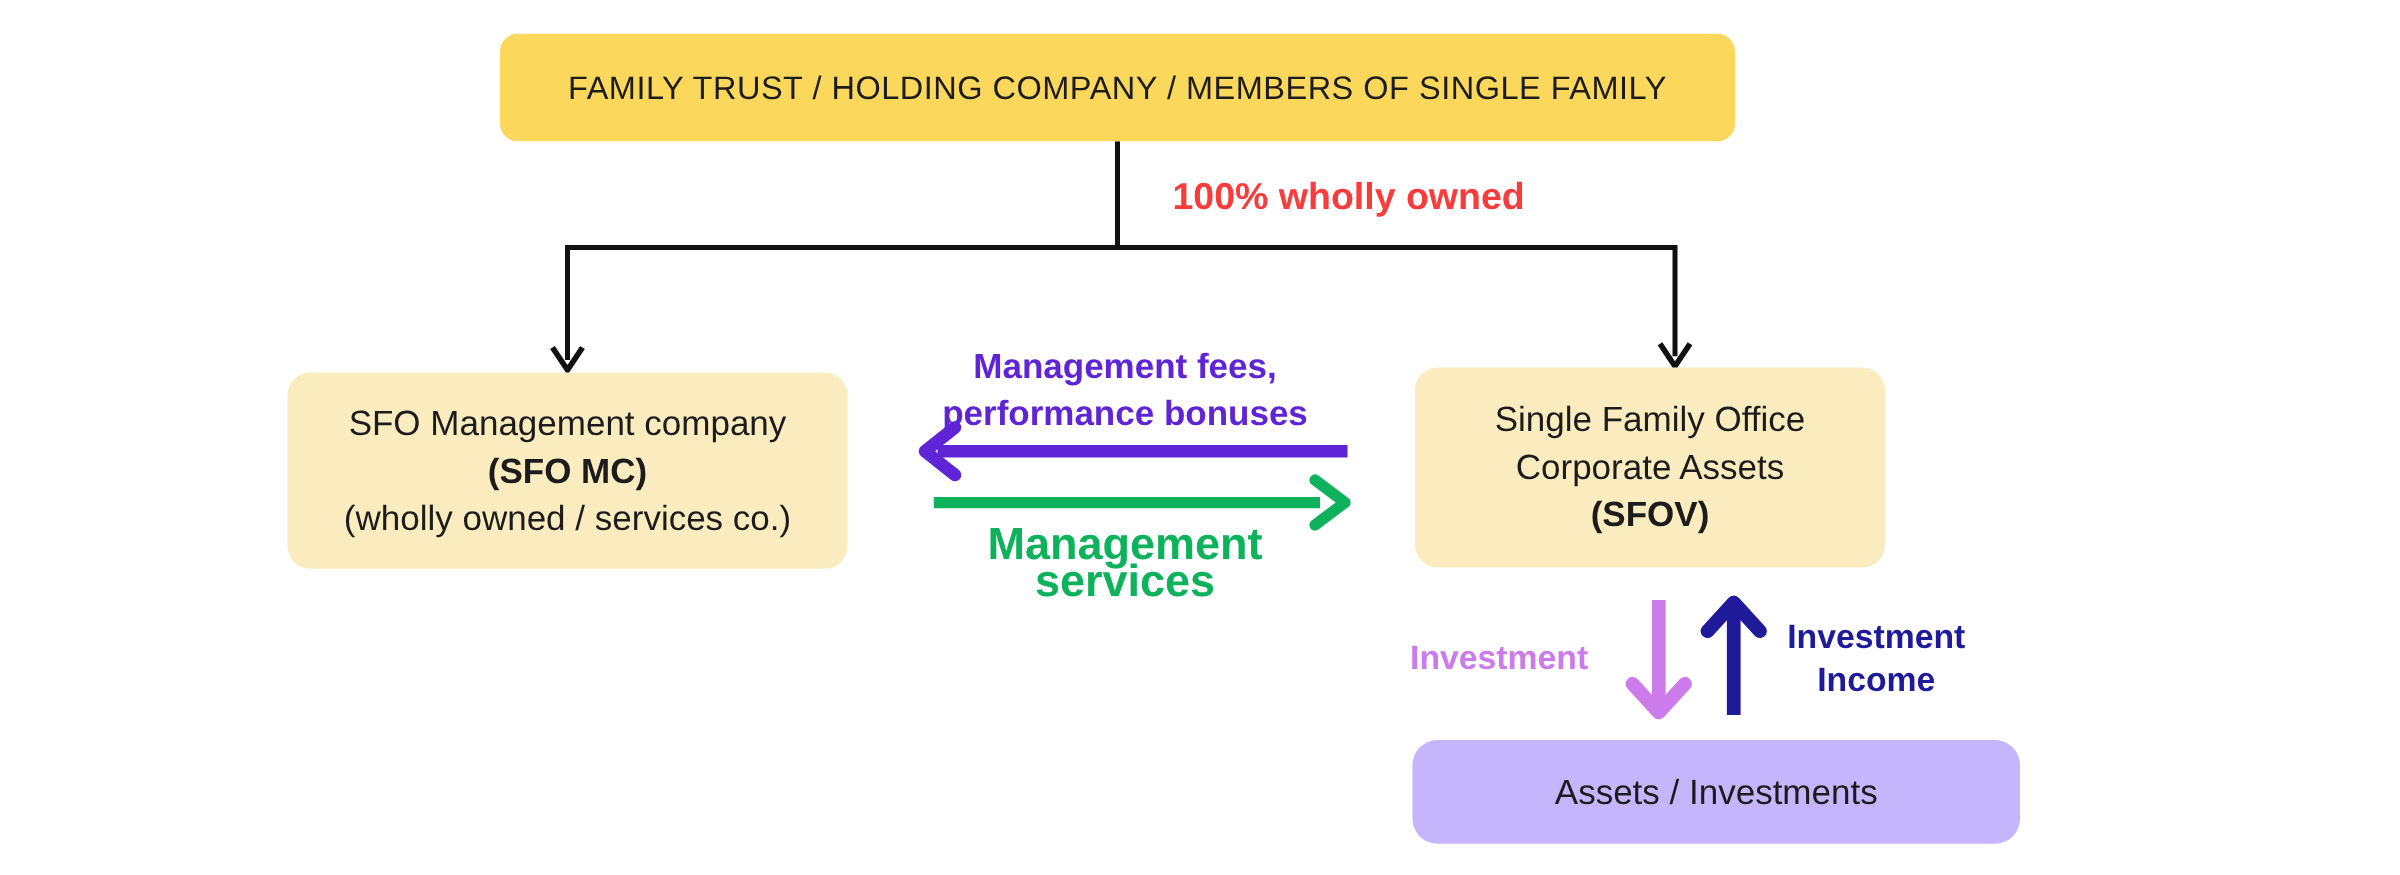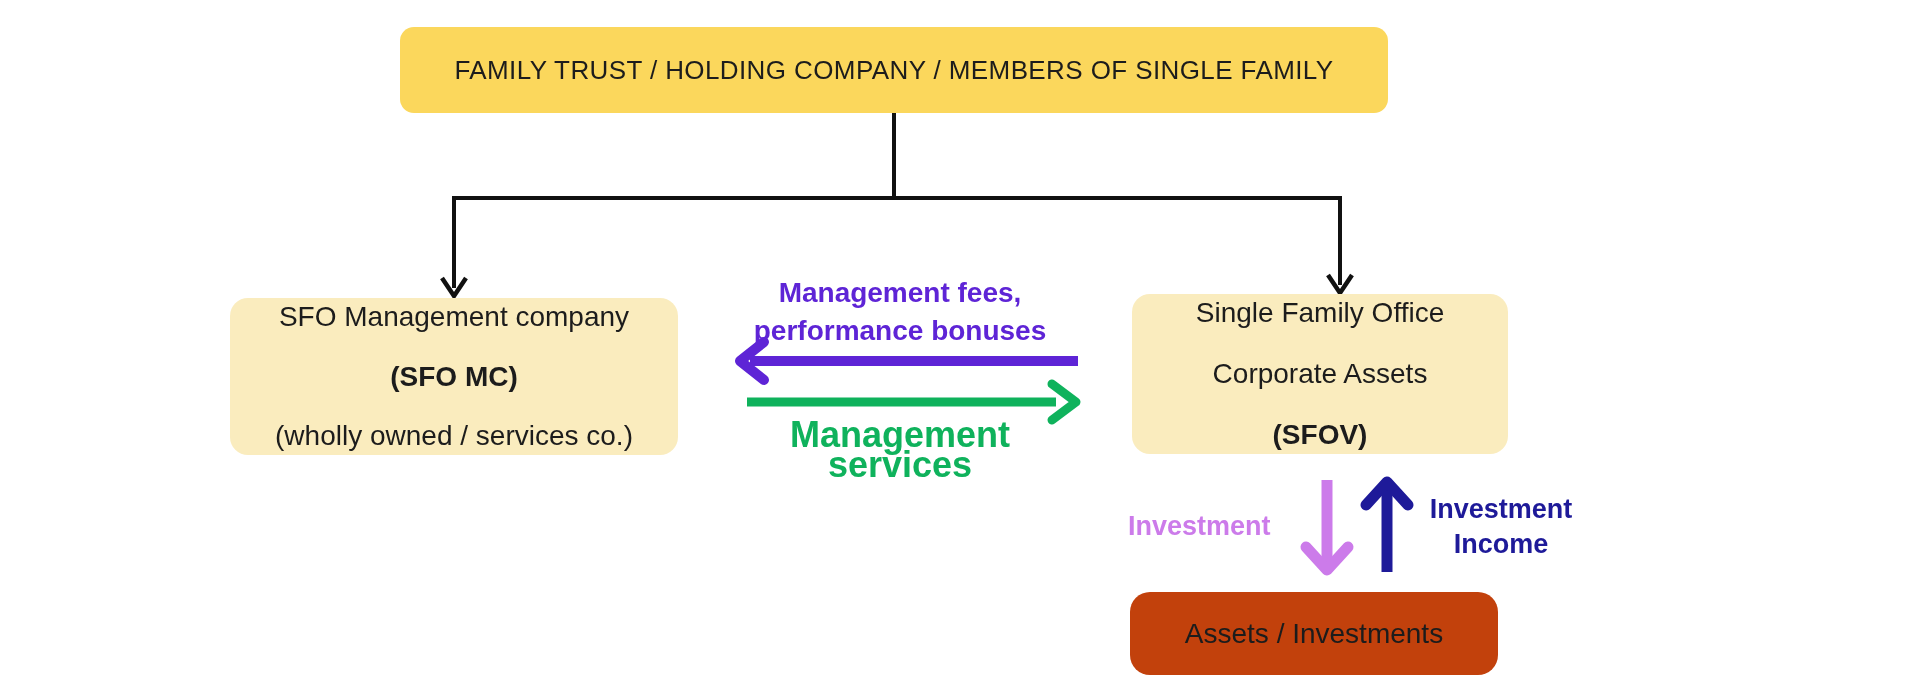--- a/index.html
+++ b/index.html
@@ -37,34 +37,33 @@
     background: #FBD75C;
     border-radius: 14px;
     font-size: 26px;
     letter-spacing: 0.4px;
   }
   .box-entity {
     background: #FAECBE;
     border-radius: 18px;
     font-size: 28px;
     line-height: 38px;
-    justify-content: space-between;
   }
   .box-left {
     left: 230px; top: 298px;
     width: 448px; height: 157px;
   }
   .box-right {
     left: 1132px; top: 294px;
     width: 376px; height: 160px;
   }
   .box-assets {
     left: 1130px; top: 592px;
-    width: 368px; height: 83px;
-    background: #c2410c;
+    width: 486px; height: 83px;
+    background: #c4b5fd;
     border-radius: 20px;
     font-size: 28px;
   }
   .bold { font-weight: 700; }
   .flow-label {
     position: absolute;
     font-weight: 700;
     white-space: pre-line;
     text-align: center;
   }
@@ -127,20 +126,21 @@
     <polyline points="1306,547 1327,570 1348,547" fill="none" stroke-width="11" stroke-linecap="round" stroke-linejoin="round" stroke="#CC7BEA"></polyline>
 
     <line x1="1387" y1="572" x2="1387" y2="488" stroke-width="11" stroke="#1E1A99"></line>
     <polyline points="1366,505 1387,482 1408,505" fill="none" stroke-width="11" stroke-linecap="round" stroke-linejoin="round" stroke="#1E1A99"></polyline>
   </svg>
 
   <div class="box box-top">
     <span>FAMILY TRUST / HOLDING COMPANY / MEMBERS OF SINGLE FAMILY</span>
   </div>
 
+  <div class="flow-label label-ownership">100% wholly owned</div>
 
   <div class="box box-entity box-left">
     <span>SFO Management company</span>
     <span class="bold">(SFO MC)</span>
     <span>(wholly owned / services co.)</span>
   </div>
 
   <div class="box box-entity box-right">
     <span>Single Family Office</span>
     <span>Corporate Assets</span>

